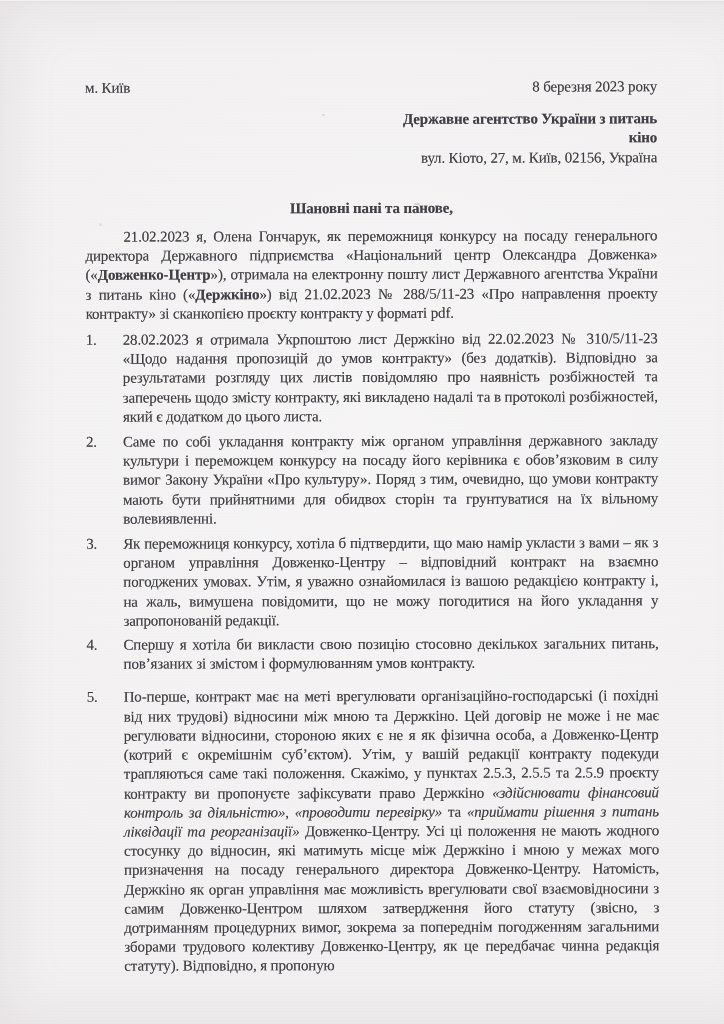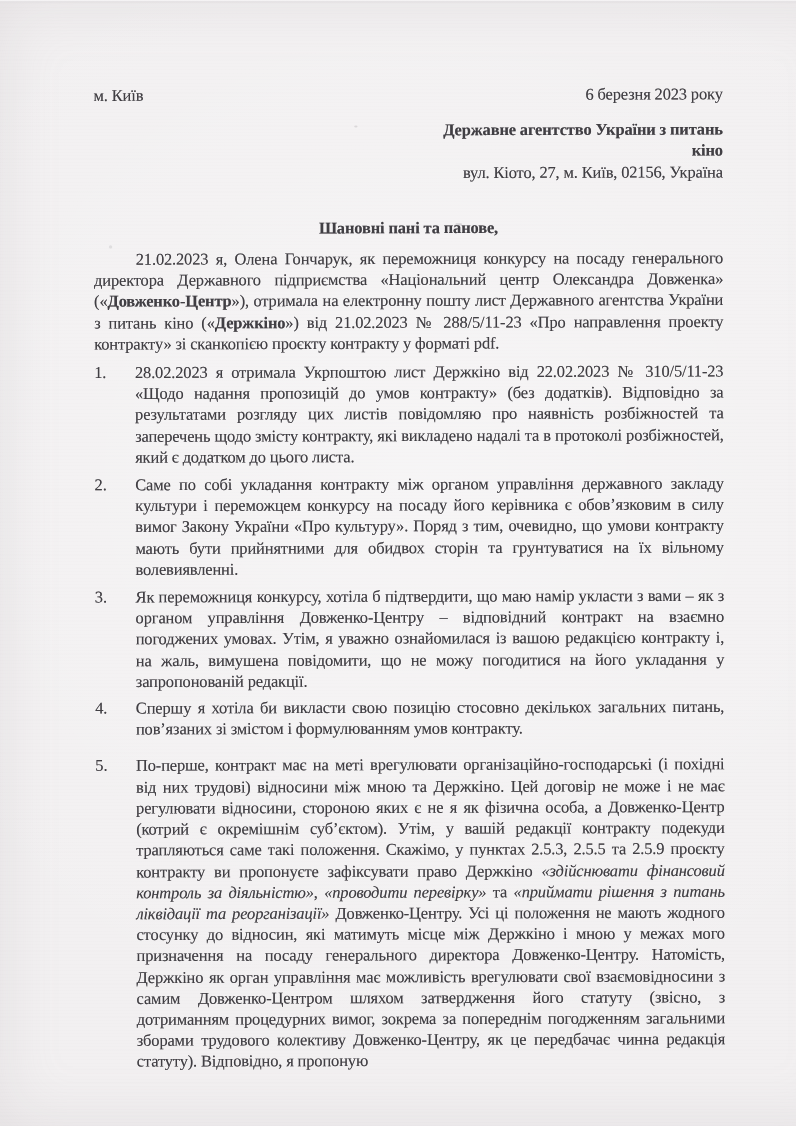--- a/index.html
+++ b/index.html
@@ -96,21 +96,21 @@
   <div class="scan-edge-top"></div>
   <div class="speck s1"></div>
   <div class="speck s2"></div>
   <div class="speck s3"></div>
   <div class="speck s4"></div>
 
   <div class="content">
 
     <div class="header-row">
       <span>м. Київ</span>
-      <span>6 березня 2023 року</span>
+      <span>8 березня 2023 року</span>
     </div>
 
     <div class="recipient">
       <div class="bold">Державне агентство України з питань</div>
       <div class="bold">кіно</div>
       <div>вул. Кіото, 27, м. Київ, 02156, Україна</div>
     </div>
 
     <div class="salutation">Шановні пані та панове,</div>
 

